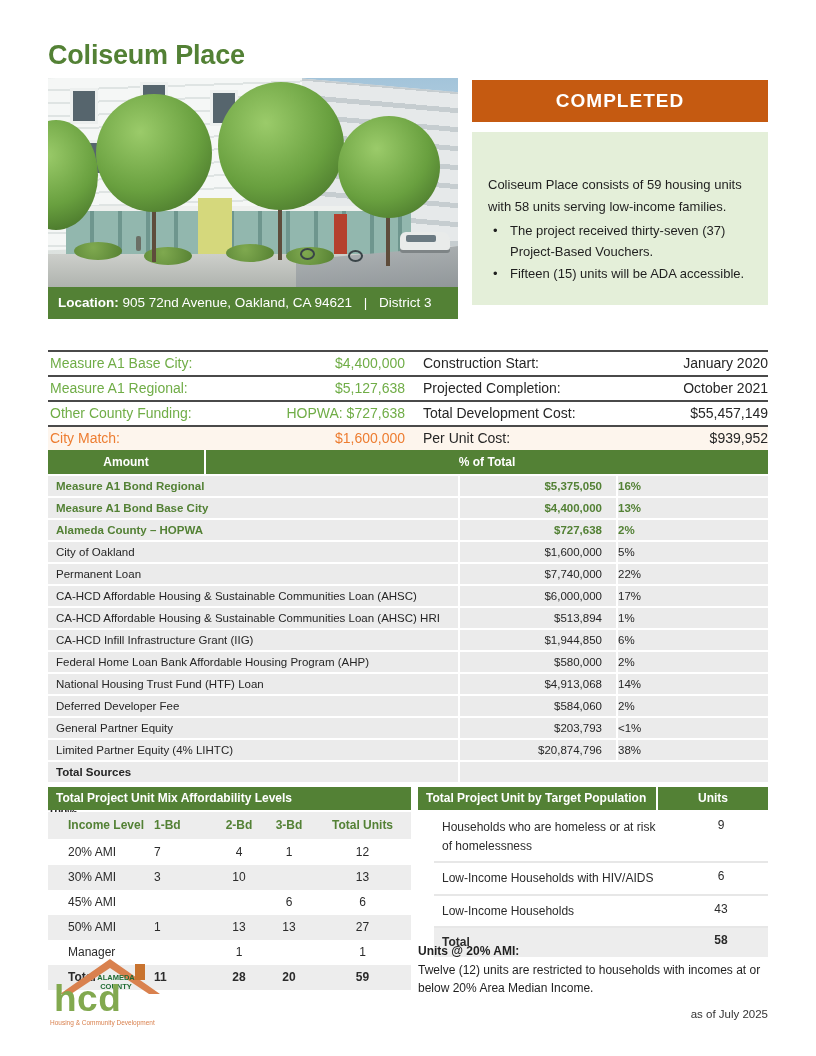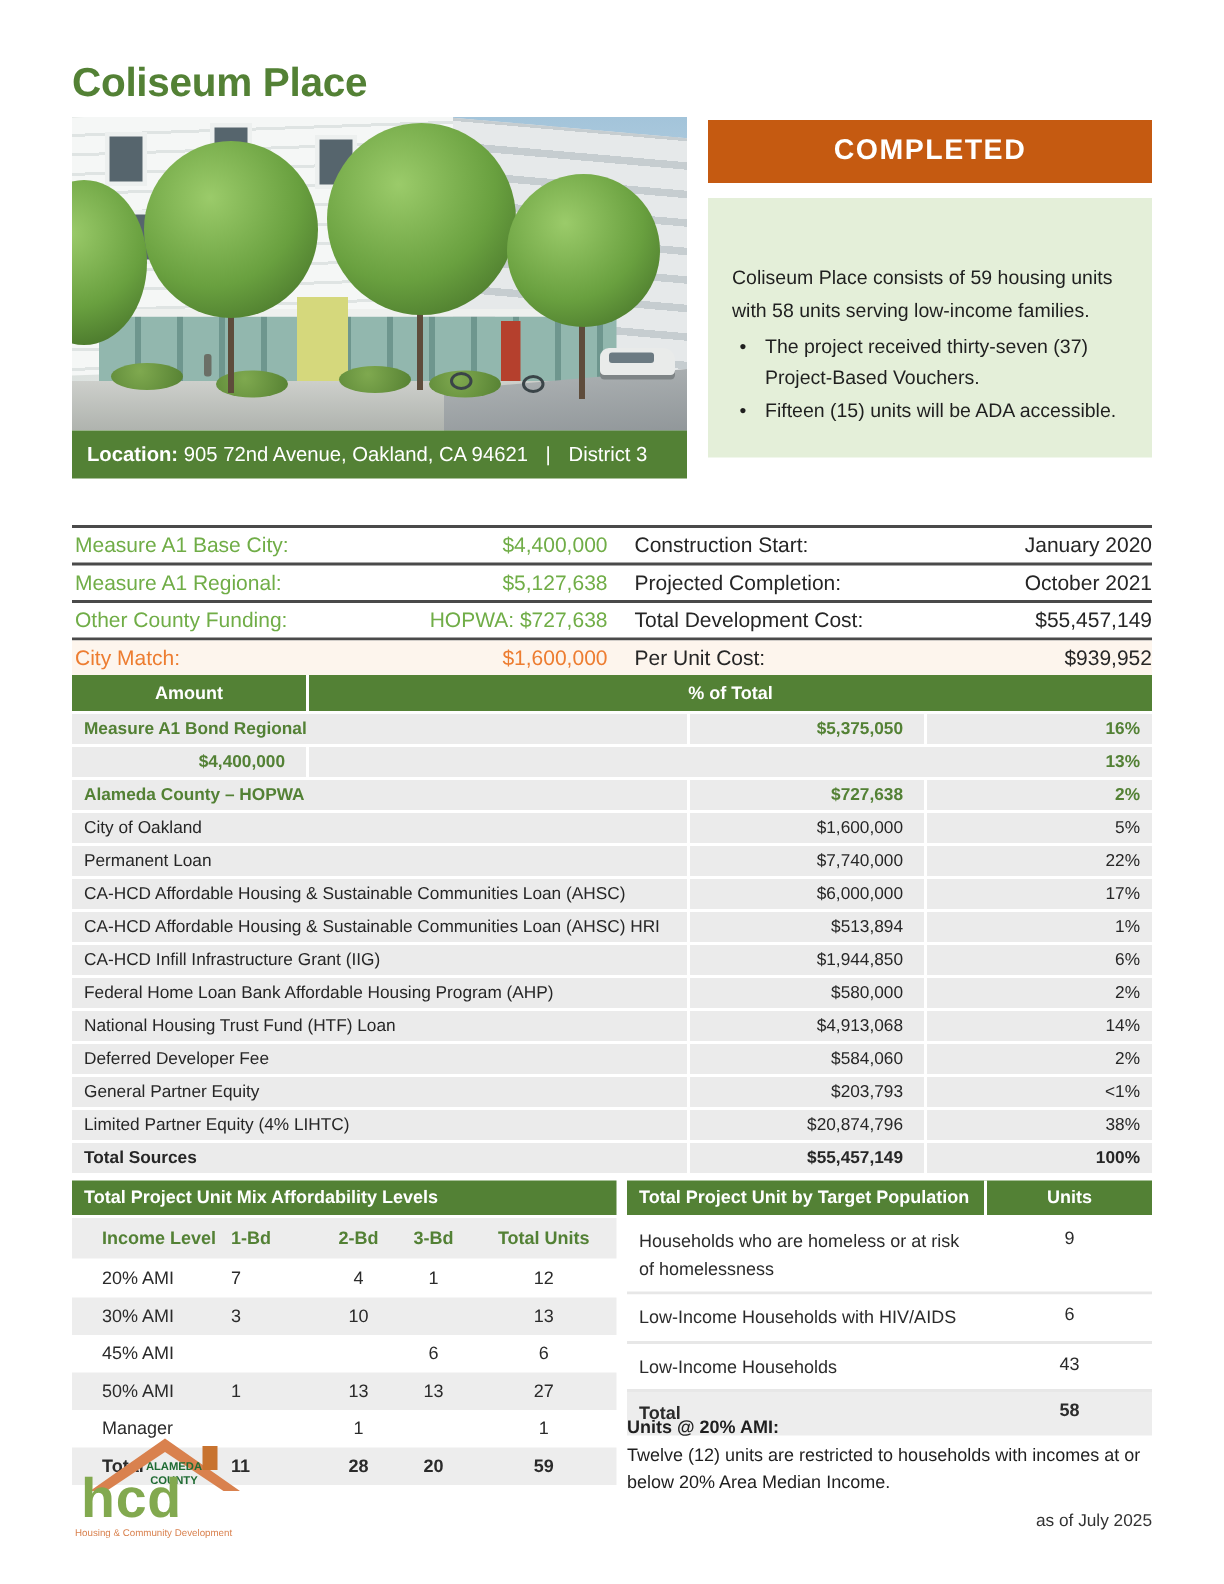--- a/index.html
+++ b/index.html
@@ -70,43 +70,43 @@
   .fs-row.city-match .fs-llabel,.fs-row.city-match .fs-lvalue{color:#ED7D31;}
 
   
   .ftable{position:absolute;left:48px;top:450px;width:720px;}
   .ft-head{display:flex;background:#538135;color:#fff;font-weight:bold;font-size:12px;height:24px;line-height:24px;margin-bottom:2px;}
   .fc-src{width:412px;box-sizing:border-box;padding-left:8px;border-right:2px solid #fff;}
   .fc-amt{width:158px;box-sizing:border-box;text-align:center;border-right:2px solid #fff;}
   .fc-pct{flex:1;text-align:center;}
   .ft-row{display:flex;background:#EBEBEB;height:20px;line-height:20px;margin-bottom:2px;font-size:11.5px;color:#262626;}
   .ft-row .fc-amt{text-align:right;padding-right:14px;}
-  .ft-row .fc-pct{text-align:right;padding-right:8px;}
+  .ft-row .fc-pct{text-align:left;padding-right:8px;}
   .ft-row.hl{color:#538135;font-weight:bold;}
-  .ft-row.total{font-weight:bold;}
+  .ft-row.total{font-weight:bold;flex-direction:column;}
 
   
   .umix{position:absolute;left:48px;top:787px;width:363px;font-size:12px;}
   .um-title{background:#538135;color:#fff;font-weight:bold;height:23px;line-height:23px;padding-left:8px;margin-bottom:2px;box-sizing:border-box;}
   .um-row{display:flex;height:25px;line-height:25px;}
   .um-row.head{background:#EDEDED;color:#538135;font-weight:bold;height:27px;line-height:27px;margin-bottom:1px;}
   .um-c0{width:106px;box-sizing:border-box;padding-left:20px;}
   .um-c1{width:60px;}
   .um-c2{width:50px;text-align:center;}
   .um-c3{width:50px;text-align:center;}
   .um-c4{flex:1;text-align:center;}
   .um-row.band{background:#EDEDED;}
   .um-row.total{background:#EDEDED;font-weight:bold;}
 
   
   .tpop{position:absolute;left:418px;top:787px;width:350px;font-size:12px;}
   .tp-head{display:flex;background:#538135;color:#fff;font-weight:bold;height:23px;line-height:23px;margin-bottom:2px;}
   .tp-pop{width:240px;box-sizing:border-box;padding-left:8px;border-right:2px solid #fff;}
   .tp-units{flex:1;text-align:center;}
-  .tp-row{display:flex;background:#fff;border-bottom:2px solid #E7E7E7;}
+  .tp-row{display:flex;background:#fff;border-bottom:2px solid #E7E7E7;margin-left:16px;}
   .tp-row .tp-pop{border-right:none;padding:6px 10px 6px 8px;line-height:1.55;}
   .tp-row .tp-units{padding-top:6px;}
   .tp-row.total{background:#EDEDED;font-weight:bold;border-bottom:none;}
   .tp-row.total .tp-pop{padding:5px 0 5px 8px;}
   .tp-row.total .tp-units{padding-top:5px;}
 
   
   .ami-note{position:absolute;left:418px;top:942px;width:352px;font-size:12px;line-height:1.55;color:#1f1f1f;}
   .ami-note .head{font-weight:bold;}
 
@@ -207,20 +207,21 @@
     <div class="ft-head">
       <div class="fc-amt">Amount</div>
       <div class="fc-pct">% of Total</div>
     </div>
     <div class="ft-row hl">
       <div class="fc-src">Measure A1 Bond Regional</div>
       <div class="fc-amt">$5,375,050</div>
       <div class="fc-pct">16%</div>
     </div>
     <div class="ft-row hl">
+      <div class="fc-src">Measure A1 Bond Base City</div>
       <div class="fc-amt">$4,400,000</div>
       <div class="fc-pct">13%</div>
     </div>
     <div class="ft-row hl">
       <div class="fc-src">Alameda County – HOPWA</div>
       <div class="fc-amt">$727,638</div>
       <div class="fc-pct">2%</div>
     </div>
     <div class="ft-row">
       <div class="fc-src">City of Oakland</div>

